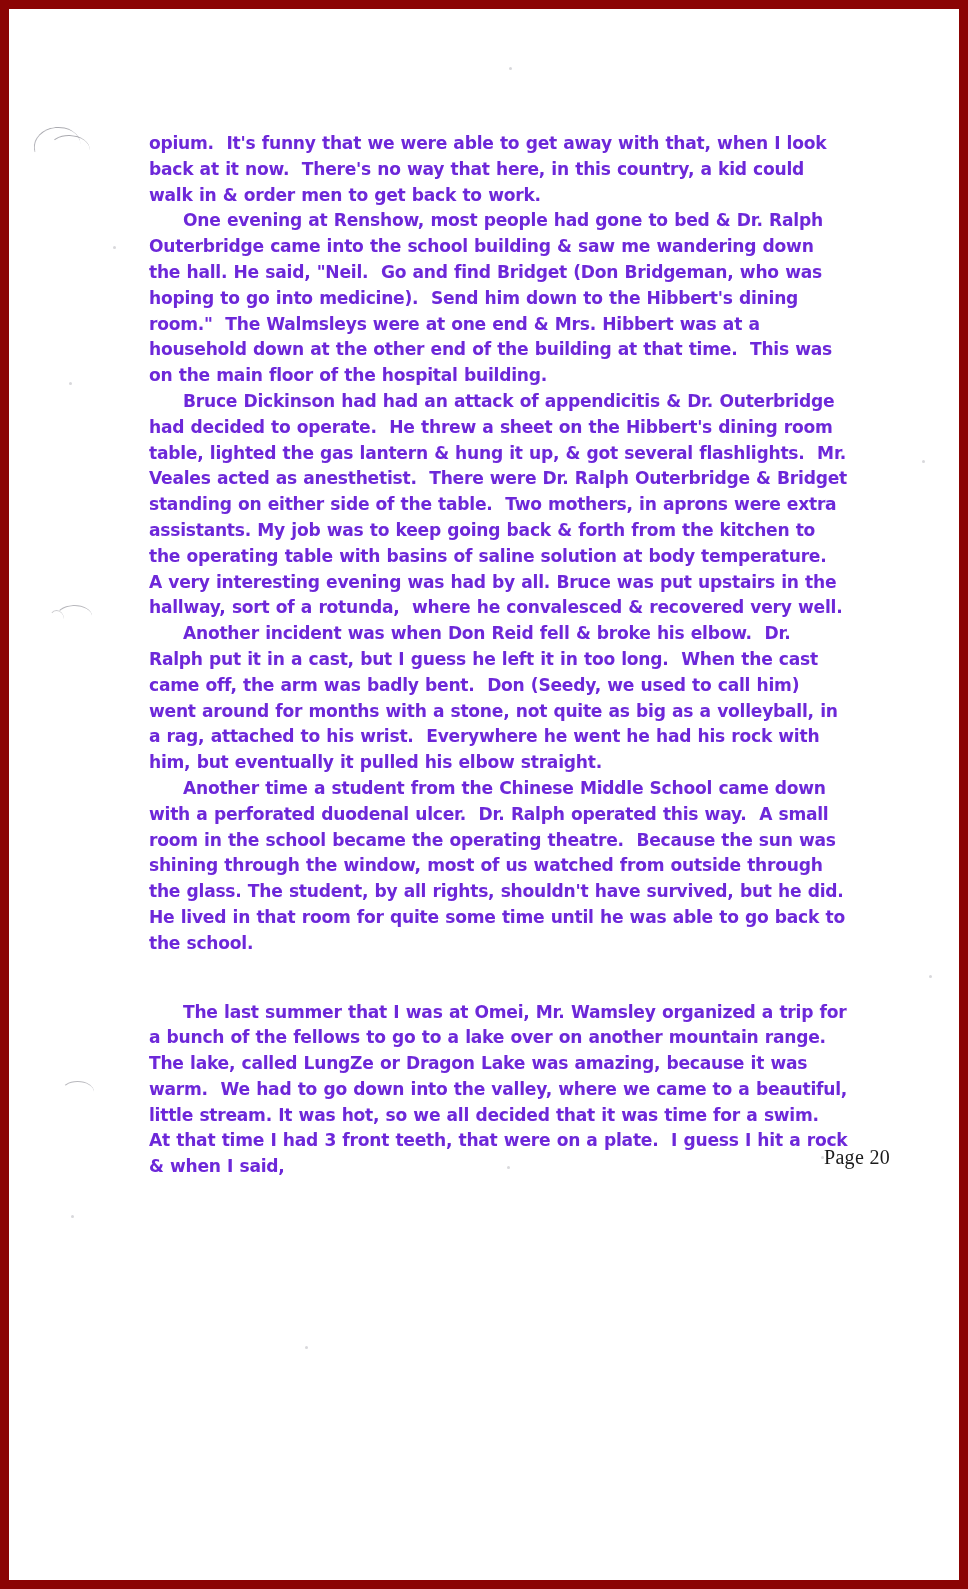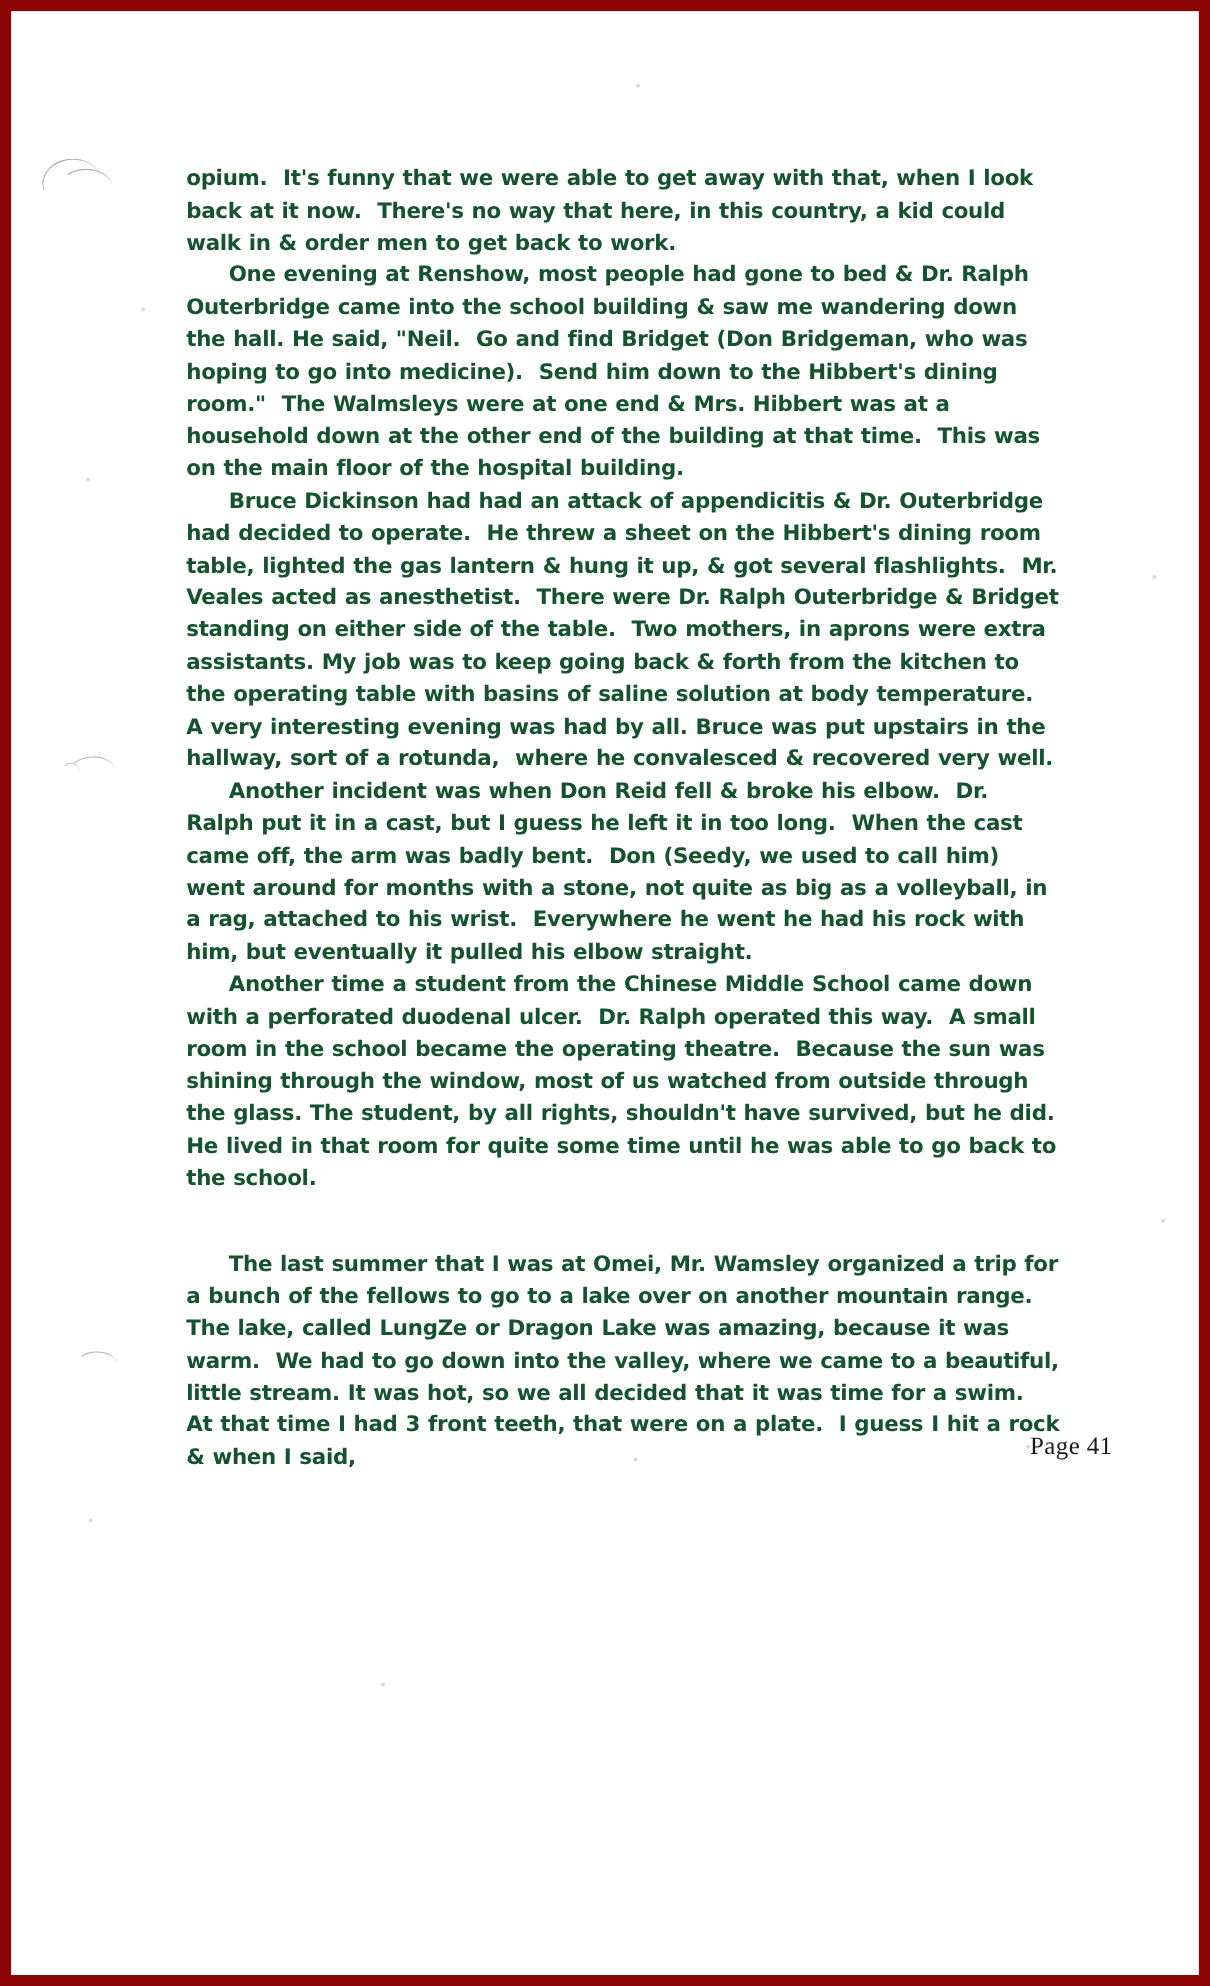--- a/index.html
+++ b/index.html
@@ -66,21 +66,21 @@
     top: 122px;
     width: 700px;
   }
 
   .para {
     margin: 0;
     font-family: "DejaVu Sans", sans-serif;
     font-weight: 700;
     font-size: 17.1px;
     line-height: 25.8px;
-    color: #14532d;
+    color: #6d28d9;
     letter-spacing: -0.24px;
     word-spacing: 0.6px;
     text-align: left;
     white-space: pre-wrap;
     -webkit-font-smoothing: none;
   }
 
   .para.indented {
     text-indent: 34px;
   }
@@ -129,16 +129,16 @@
 
     <div class="body-text">
       <p class="para">opium.  It's funny that we were able to get away with that, when I look back at it now.  There's no way that here, in this country, a kid could walk in &amp; order men to get back to work.</p>
       <p class="para indented">One evening at Renshow, most people had gone to bed &amp; Dr. Ralph Outerbridge came into the school building &amp; saw me wandering down the hall. He said, "Neil.  Go and find Bridget (Don Bridgeman, who was hoping to go into medicine).  Send him down to the Hibbert's dining room."  The Walmsleys were at one end &amp; Mrs. Hibbert was at a household down at the other end of the building at that time.  This was on the main floor of the hospital building.</p>
       <p class="para indented">Bruce Dickinson had had an attack of appendicitis &amp; Dr. Outerbridge had decided to operate.  He threw a sheet on the Hibbert's dining room table, lighted the gas lantern &amp; hung it up, &amp; got several flashlights.  Mr. Veales acted as anesthetist.  There were Dr. Ralph Outerbridge &amp; Bridget standing on either side of the table.  Two mothers, in aprons were extra assistants. My job was to keep going back &amp; forth from the kitchen to the operating table with basins of saline solution at body temperature.  A very interesting evening was had by all. Bruce was put upstairs in the hallway, sort of a rotunda,  where he convalesced &amp; recovered very well.</p>
       <p class="para indented">Another incident was when Don Reid fell &amp; broke his elbow.  Dr. Ralph put it in a cast, but I guess he left it in too long.  When the cast came off, the arm was badly bent.  Don (Seedy, we used to call him) went around for months with a stone, not quite as big as a volleyball, in a rag, attached to his wrist.  Everywhere he went he had his rock with him, but eventually it pulled his elbow straight.</p>
       <p class="para indented">Another time a student from the Chinese Middle School came down with a perforated duodenal ulcer.  Dr. Ralph operated this way.  A small room in the school became the operating theatre.  Because the sun was shining through the window, most of us watched from outside through the glass. The student, by all rights, shouldn't have survived, but he did.  He lived in that room for quite some time until he was able to go back to the school.</p>
       <p class="para indented spaced-before">The last summer that I was at Omei, Mr. Wamsley organized a trip for a bunch of the fellows to go to a lake over on another mountain range.  The lake, called LungZe or Dragon Lake was amazing, because it was warm.  We had to go down into the valley, where we came to a beautiful, little stream. It was hot, so we all decided that it was time for a swim.  At that time I had 3 front teeth, that were on a plate.  I guess I hit a rock &amp; when I said,</p>
     </div>
 
-    <div class="page-number">Page 41</div>
+    <div class="page-number">Page 20</div>
 
   </div>
 </div>
 
 </body></html>

